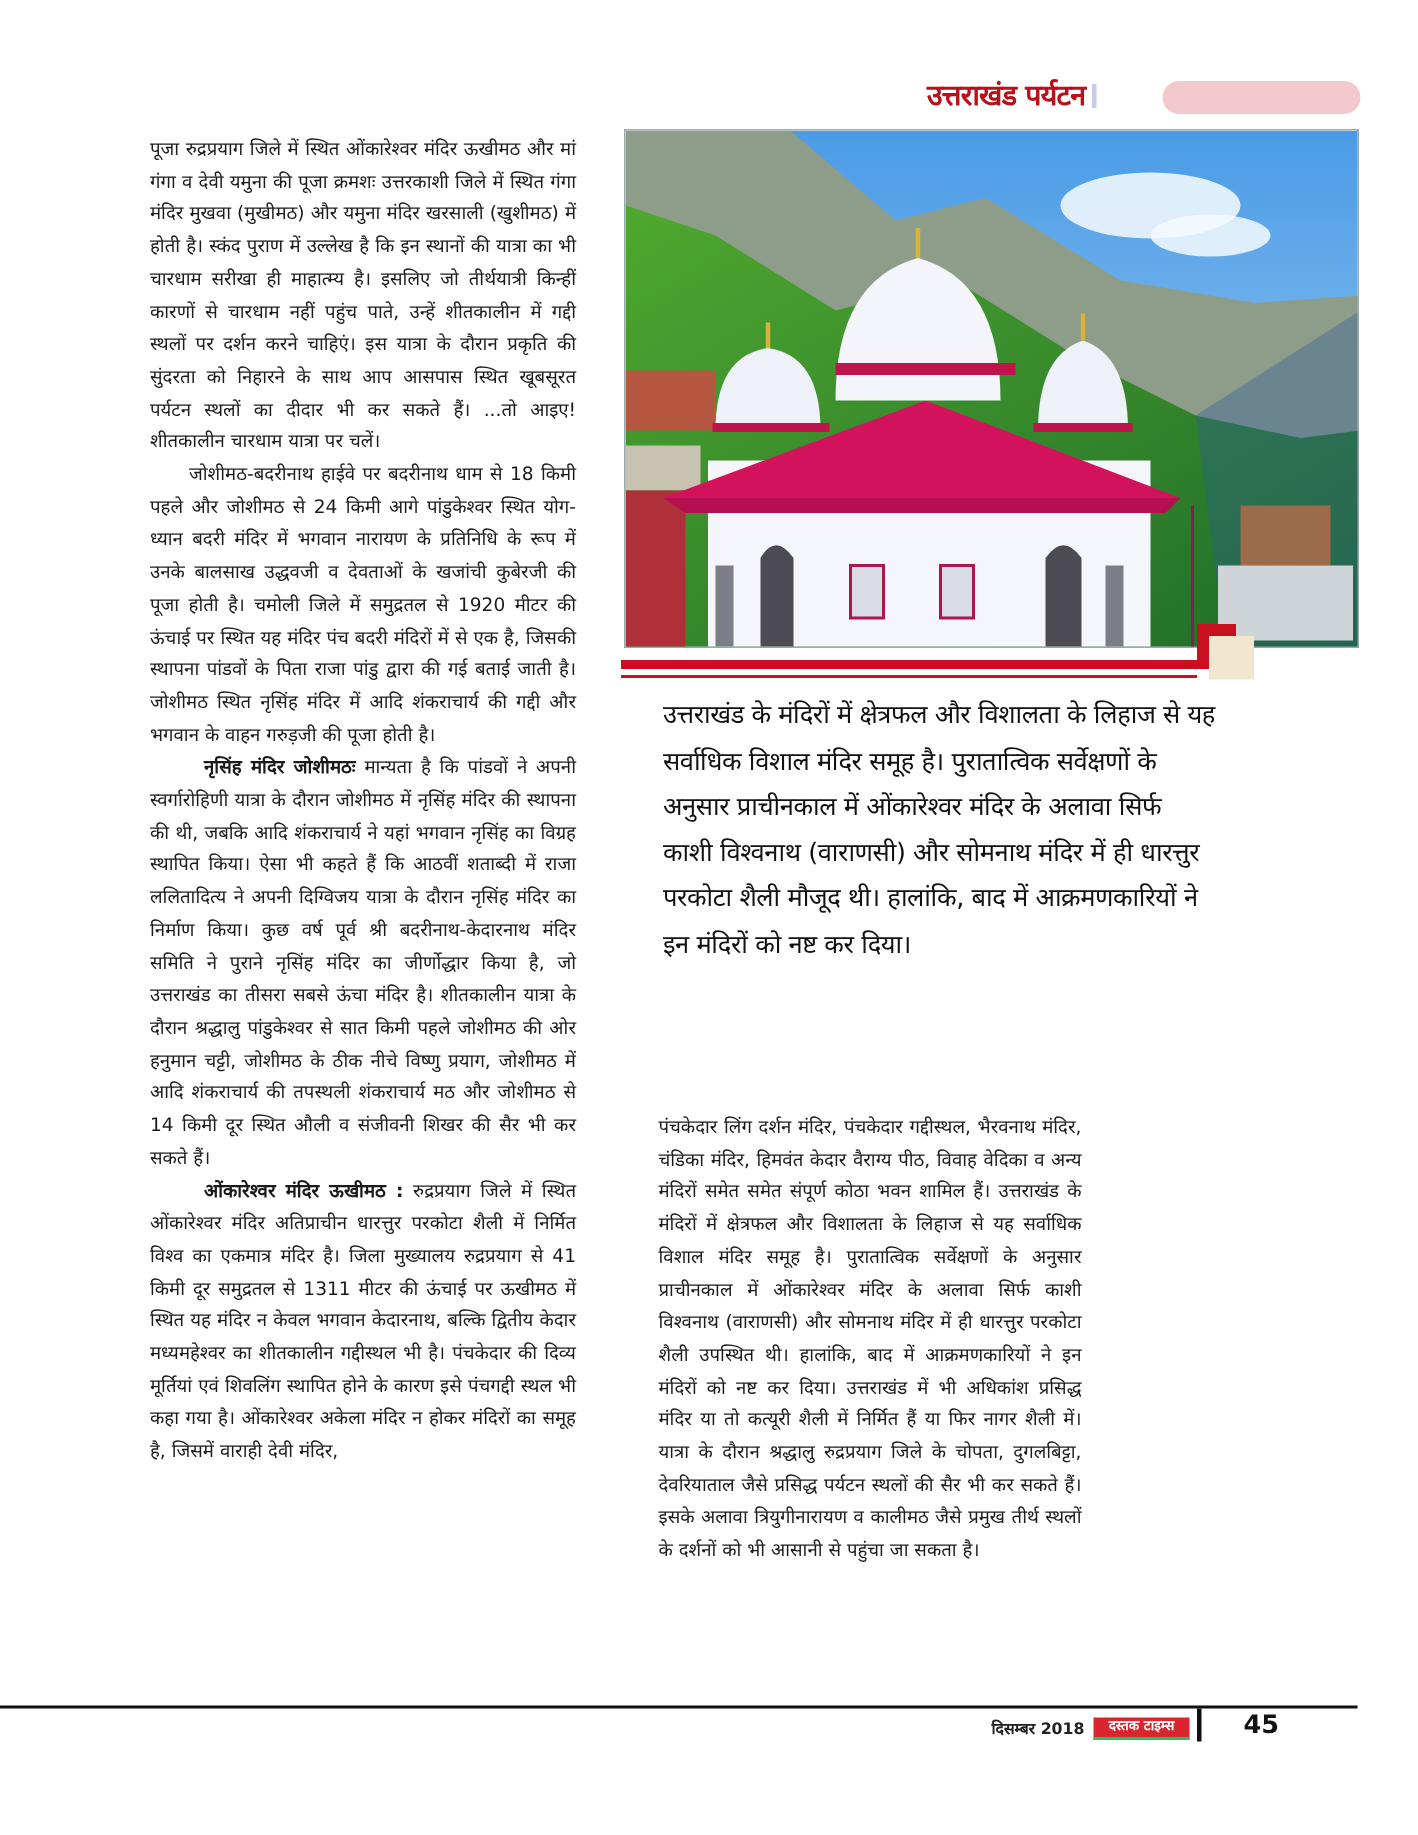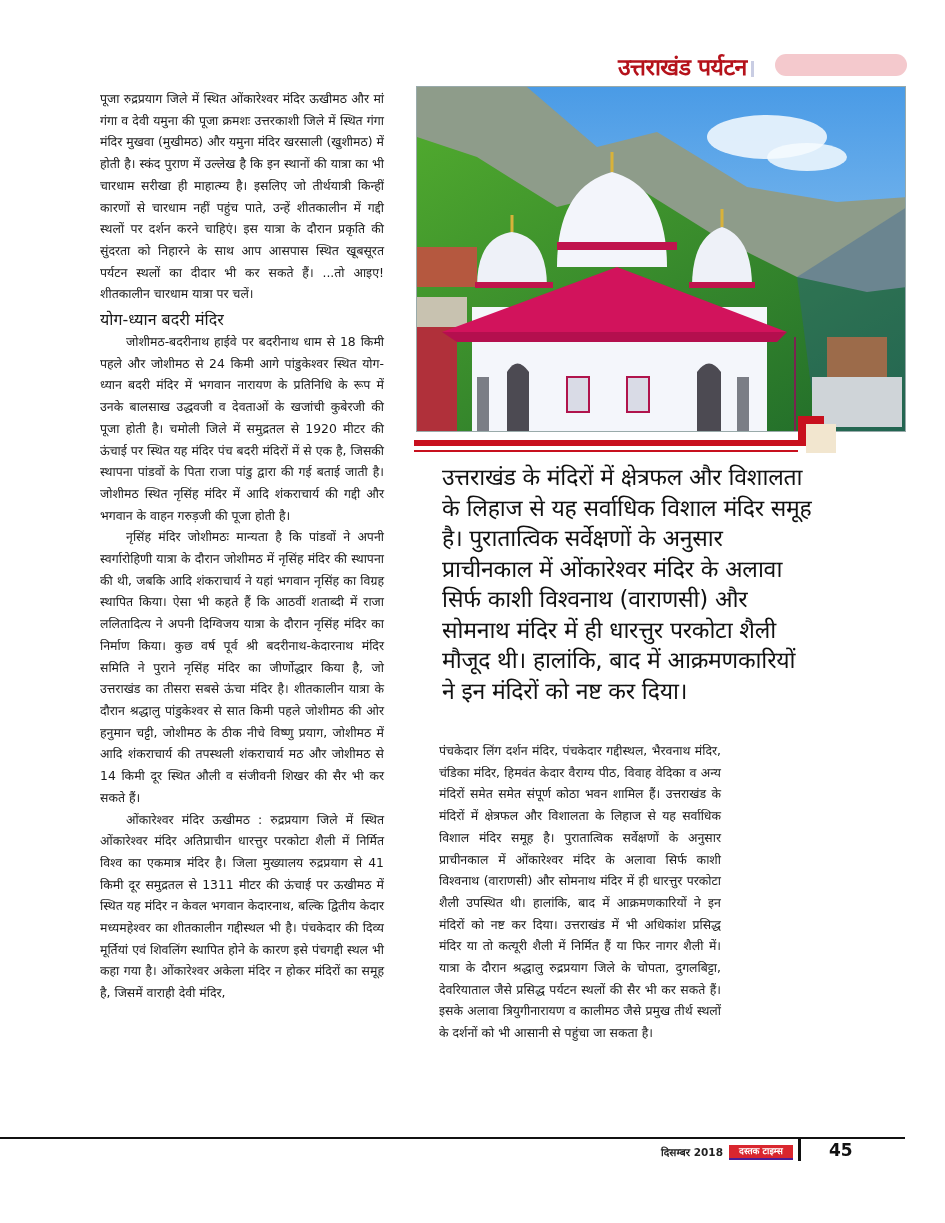--- a/index.html
+++ b/index.html
@@ -1,20 +1,20 @@
 <!DOCTYPE html>
 <html><head>
 <meta charset="utf-8">
 <style>
   html, body { margin:0; padding:0; background:#ffffff; }
   body { width:945px; height:1223px; position:relative; overflow:hidden;
          font-family:"DejaVu Sans", sans-serif; color:#1a1a1a; }
 
   
-  .section-title { position:absolute; left:618px; top:50px; font-size:23px; font-weight:bold;
+  .section-title { position:absolute; left:618px; top:50px; font-size:19px; font-weight:bold;
                    color:#b5121b; letter-spacing:-0.5px; }
   .section-bar { display:inline-block; width:3px; height:16px; background:#c9cde3; margin-left:4px; vertical-align:-2px; }
   .header-pill { position:absolute; left:775px; top:54px; width:132px; height:22px;
                  border-radius:11px; background:#f4c9cd; }
 
   
   .photo { position:absolute; left:416px; top:86px; width:490px; height:346px; overflow:hidden;
            border:1px solid #9aa; box-sizing:border-box; }
   .photo svg { display:block; }
 
@@ -23,32 +23,32 @@
   .corner-red { position:absolute; left:798px; top:416px; width:26px; height:30px; background:#c8101e; }
   .corner-beige { position:absolute; left:806px; top:424px; width:30px; height:29px; background:#f2e6cf; }
 
   
   .col { position:absolute; font-size:12.4px; line-height:21.7px; text-align:justify; }
   .col p { margin:0; }
   .col p.indent { text-indent:26px; }
   .col-left { left:100px; top:88px; width:284px; }
   .col-right { left:439px; top:740px; width:282px; }
   .subhead { font-size:16px; font-weight:normal; margin:4px 0 0 0; line-height:22px; }
-  .lead { font-weight:normal; }
+  .lead { font-weight:bold;margin-left:10px; }
 
   
-  .pullquote { position:absolute; left:442px; top:462px; width:370px; font-size:23px;
+  .pullquote { position:absolute; left:442px; top:462px; width:370px; font-size:17px;
                line-height:30.5px; color:#111; letter-spacing:-0.3px; }
 
   
   .footer-rule { position:absolute; left:0; top:1137px; width:905px; height:2px; background:#111; }
   .footer-date { position:absolute; left:661px; top:1145px; font-size:10.5px; font-weight:bold; color:#222; }
   .footer-logo { position:absolute; left:729px; top:1145px; width:64px; height:13px;
                  background:#d9262e; color:#fff; font-size:9px; font-weight:bold; line-height:13px;
-                 text-align:center; border-bottom:2px solid #4c1d95; overflow:hidden; white-space:nowrap; }
+                 text-align:center; border-bottom:2px solid #22c55e; overflow:hidden; white-space:nowrap; }
   .footer-sep { position:absolute; left:798px; top:1139px; width:3px; height:22px; background:#111; }
   .footer-page { position:absolute; left:806px; top:1140px; font-size:17px; font-weight:bold; color:#111;margin-left:23px; }
 </style>
 </head>
 <body>
 
 <div class="section-title"><span>उत्तराखंड पर्यटन</span><span class="section-bar"></span></div>
 <div class="header-pill"></div>
 
 <div class="photo" title="गंगा मंदिर मुखवा">
@@ -99,21 +99,20 @@
     <line x1="378" y1="250" x2="378" y2="346" stroke="#7a2450" stroke-width="2"></line>
   </svg>
 </div>
 <div class="rule-thick"></div>
 <div class="rule-thin"></div>
 <div class="corner-red"></div>
 <div class="corner-beige"></div>
 
 <div class="col col-left">
   <p>पूजा रुद्रप्रयाग जिले में स्थित ओंकारेश्वर मंदिर ऊखीमठ और मां गंगा व देवी यमुना की पूजा क्रमशः उत्तरकाशी जिले में स्थित गंगा मंदिर मुखवा (मुखीमठ) और यमुना मंदिर खरसाली (खुशीमठ) में होती है। स्कंद पुराण में उल्लेख है कि इन स्थानों की यात्रा का भी चारधाम सरीखा ही माहात्म्य है। इसलिए जो तीर्थयात्री किन्हीं कारणों से चारधाम नहीं पहुंच पाते, उन्हें शीतकालीन में गद्दी स्थलों पर दर्शन करने चाहिएं। इस यात्रा के दौरान प्रकृति की सुंदरता को निहारने के साथ आप आसपास स्थित खूबसूरत पर्यटन स्थलों का दीदार भी कर सकते हैं। ...तो आइए! शीतकालीन चारधाम यात्रा पर चलें।</p>
-  <h3 class="subhead">योग-ध्यान बदरी मंदिर</h3>
   <p class="indent">जोशीमठ-बदरीनाथ हाईवे पर बदरीनाथ धाम से 18 किमी पहले और जोशीमठ से 24 किमी आगे पांडुकेश्वर स्थित योग-ध्यान बदरी मंदिर में भगवान नारायण के प्रतिनिधि के रूप में उनके बालसाख उद्धवजी व देवताओं के खजांची कुबेरजी की पूजा होती है। चमोली जिले में समुद्रतल से 1920 मीटर की ऊंचाई पर स्थित यह मंदिर पंच बदरी मंदिरों में से एक है, जिसकी स्थापना पांडवों के पिता राजा पांडु द्वारा की गई बताई जाती है। जोशीमठ स्थित नृसिंह मंदिर में आदि शंकराचार्य की गद्दी और भगवान के वाहन गरुड़जी की पूजा होती है।</p>
   <p class="indent"><span class="lead">नृसिंह मंदिर जोशीमठः</span><span> मान्यता है कि पांडवों ने अपनी स्वर्गारोहिणी यात्रा के दौरान जोशीमठ में नृसिंह मंदिर की स्थापना की थी, जबकि आदि शंकराचार्य ने यहां भगवान नृसिंह का विग्रह स्थापित किया। ऐसा भी कहते हैं कि आठवीं शताब्दी में राजा ललितादित्य ने अपनी दिग्विजय यात्रा के दौरान नृसिंह मंदिर का निर्माण किया। कुछ वर्ष पूर्व श्री बदरीनाथ-केदारनाथ मंदिर समिति ने पुराने नृसिंह मंदिर का जीर्णोद्धार किया है, जो उत्तराखंड का तीसरा सबसे ऊंचा मंदिर है। शीतकालीन यात्रा के दौरान श्रद्धालु पांडुकेश्वर से सात किमी पहले जोशीमठ की ओर हनुमान चट्टी, जोशीमठ के ठीक नीचे विष्णु प्रयाग, जोशीमठ में आदि शंकराचार्य की तपस्थली शंकराचार्य मठ और जोशीमठ से 14 किमी दूर स्थित औली व संजीवनी शिखर की सैर भी कर सकते हैं।</span></p>
   <p class="indent"><span class="lead">ओंकारेश्वर मंदिर ऊखीमठ :</span><span> रुद्रप्रयाग जिले में स्थित ओंकारेश्वर मंदिर अतिप्राचीन धारत्तुर परकोटा शैली में निर्मित विश्व का एकमात्र मंदिर है। जिला मुख्यालय रुद्रप्रयाग से 41 किमी दूर समुद्रतल से 1311 मीटर की ऊंचाई पर ऊखीमठ में स्थित यह मंदिर न केवल भगवान केदारनाथ, बल्कि द्वितीय केदार मध्यमहेश्वर का शीतकालीन गद्दीस्थल भी है। पंचकेदार की दिव्य मूर्तियां एवं शिवलिंग स्थापित होने के कारण इसे पंचगद्दी स्थल भी कहा गया है। ओंकारेश्वर अकेला मंदिर न होकर मंदिरों का समूह है, जिसमें वाराही देवी मंदिर,</span></p>
 </div>
 
 <div class="pullquote">उत्तराखंड के मंदिरों में क्षेत्रफल और विशालता के लिहाज से यह सर्वाधिक विशाल मंदिर समूह है। पुरातात्विक सर्वेक्षणों के अनुसार प्राचीनकाल में ओंकारेश्वर मंदिर के अलावा सिर्फ काशी विश्वनाथ (वाराणसी) और सोमनाथ मंदिर में ही धारत्तुर परकोटा शैली मौजूद थी। हालांकि, बाद में आक्रमणकारियों ने इन मंदिरों को नष्ट कर दिया।</div>
 
 <div class="col col-right">
   <p>पंचकेदार लिंग दर्शन मंदिर, पंचकेदार गद्दीस्थल, भैरवनाथ मंदिर, चंडिका मंदिर, हिमवंत केदार वैराग्य पीठ, विवाह वेदिका व अन्य मंदिरों समेत समेत संपूर्ण कोठा भवन शामिल हैं। उत्तराखंड के मंदिरों में क्षेत्रफल और विशालता के लिहाज से यह सर्वाधिक विशाल मंदिर समूह है। पुरातात्विक सर्वेक्षणों के अनुसार प्राचीनकाल में ओंकारेश्वर मंदिर के अलावा सिर्फ काशी विश्वनाथ (वाराणसी) और सोमनाथ मंदिर में ही धारत्तुर परकोटा शैली उपस्थित थी। हालांकि, बाद में आक्रमणकारियों ने इन मंदिरों को नष्ट कर दिया। उत्तराखंड में भी अधिकांश प्रसिद्ध मंदिर या तो कत्यूरी शैली में निर्मित हैं या फिर नागर शैली में। यात्रा के दौरान श्रद्धालु रुद्रप्रयाग जिले के चोपता, दुगलबिट्टा, देवरियाताल जैसे प्रसिद्ध पर्यटन स्थलों की सैर भी कर सकते हैं। इसके अलावा त्रियुगीनारायण व कालीमठ जैसे प्रमुख तीर्थ स्थलों के दर्शनों को भी आसानी से पहुंचा जा सकता है।</p>
 </div>

